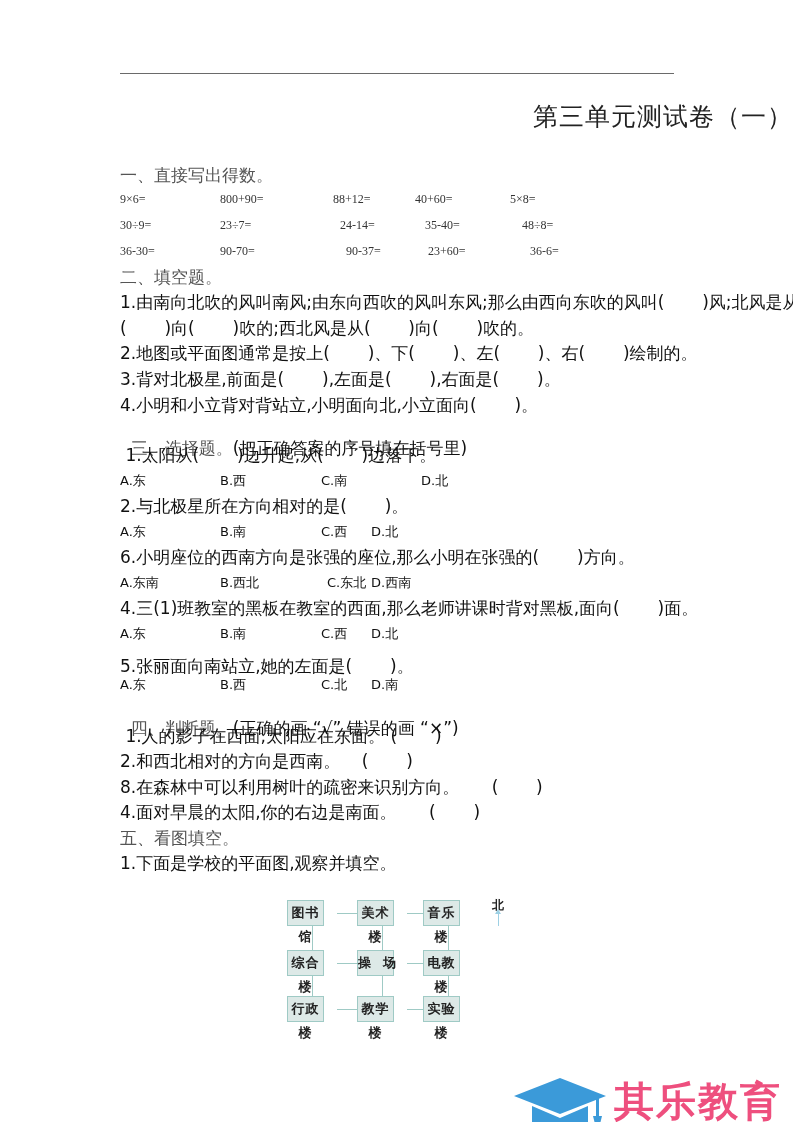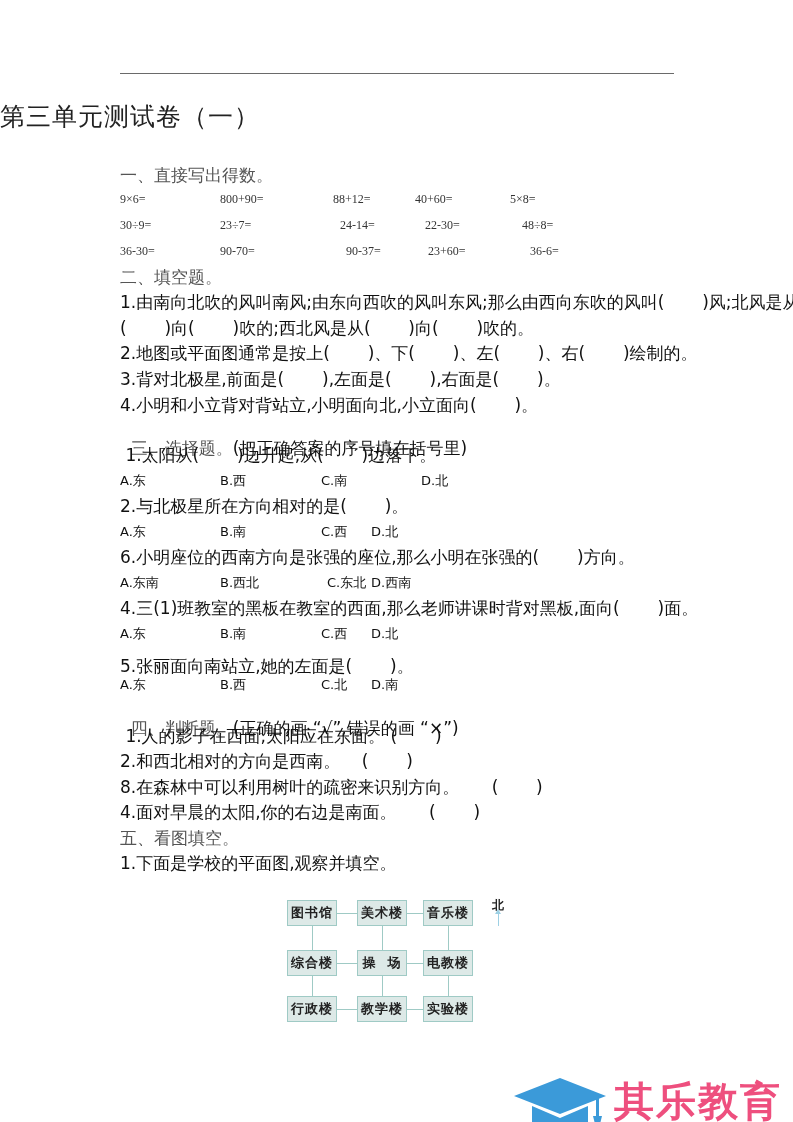--- a/index.html
+++ b/index.html
@@ -1,27 +1,27 @@
 <!DOCTYPE html>
 <html><head>
 <meta charset="utf-8">
 <style>
   * { margin:0; padding:0; box-sizing:border-box; }
   html, body { width:793px; height:1122px; background:#ffffff; overflow:hidden; }
   body { position:relative; font-family:"DejaVu Serif","Liberation Serif",serif; color:#1a1a1a; }
   .topline { position:absolute; left:120px; top:73px; width:554px; height:1px; background:#6a6a6a; }
-  .title { position:absolute; left:0; width:793px; top:100px; text-align:left; font-size:25px; color:#222; letter-spacing:1px; font-family:"DejaVu Serif","Liberation Serif",serif; }
+  .title { position:absolute; left:0; width:793px; top:100px; text-align:right; font-size:25px; color:#222; letter-spacing:1px; font-family:"DejaVu Serif","Liberation Serif",serif; }
   .line { position:absolute; left:120px; font-size:17px; line-height:18px; white-space:pre; }
   .sec { color:#555; font-family:"DejaVu Serif","Liberation Serif",serif; }
   .q { font-family:"DejaVu Sans","Liberation Sans",sans-serif; color:#111; }
   .math { position:absolute; font-size:12px; color:#333; font-family:"Liberation Serif","DejaVu Serif",serif; white-space:pre; }
   .opt { position:absolute; font-size:13px; font-family:"DejaVu Sans","Liberation Sans",sans-serif; color:#111; white-space:pre; }
 
   .map { position:absolute; left:287px; top:900px; width:190px; height:125px; }
-  .bx { position:absolute; width:50px; height:26px; background:#dde9e7; border:1px solid #9fcac5; font-size:13px; font-weight:bold; text-align:center; line-height:24px; color:#222; font-family:"DejaVu Sans","Liberation Sans",sans-serif; letter-spacing:1px; }
+  .bx { position:absolute; width:37px; height:26px; background:#dde9e7; border:1px solid #9fcac5; font-size:13px; font-weight:bold; text-align:center; line-height:24px; color:#222; font-family:"DejaVu Sans","Liberation Sans",sans-serif; letter-spacing:1px; }
   .hl { position:absolute; height:1px; background:#9fcac5; }
   .vl { position:absolute; width:1px; background:#9fcac5; }
   .north { position:absolute; left:492px; top:897px; font-size:12px; font-weight:bold; font-family:"DejaVu Sans",sans-serif; color:#222; }
   .arrow { position:absolute; left:498px; top:912px; width:1px; height:14px; background:#9dd0e4; }
   .arrow:before { content:""; position:absolute; left:-3px; top:-3px; border-left:3.5px solid transparent; border-right:3.5px solid transparent; border-bottom:5px solid #9dd0e4; }
 
   .logo { position:absolute; left:510px; top:1074px; width:283px; height:80px;text-align:center; }
   .logo-text { position:absolute; left:104px; top:0; font-size:40px; font-weight:bold; color:#ee4f7e; font-family:"DejaVu Sans","Liberation Sans",sans-serif; letter-spacing:2px; }
   .logo-url { position:absolute; left:106px; top:50px; font-size:20px; font-weight:bold; color:#6b6b6b; font-family:"DejaVu Sans Mono","Liberation Mono",monospace; }
 </style>
@@ -35,21 +35,21 @@
 
 <div class="math" style="left:120px;top:192px">9×6=</div>
 <div class="math" style="left:220px;top:192px">800+90=</div>
 <div class="math" style="left:333px;top:192px">88+12=</div>
 <div class="math" style="left:415px;top:192px">40+60=</div>
 <div class="math" style="left:510px;top:192px">5×8=</div>
 
 <div class="math" style="left:120px;top:218px">30÷9=</div>
 <div class="math" style="left:220px;top:218px">23÷7=</div>
 <div class="math" style="left:340px;top:218px">24-14=</div>
-<div class="math" style="left:425px;top:218px">22-30=</div>
+<div class="math" style="left:425px;top:218px">35-40=</div>
 <div class="math" style="left:522px;top:218px">48÷8=</div>
 
 <div class="math" style="left:120px;top:244px">36-30=</div>
 <div class="math" style="left:220px;top:244px">90-70=</div>
 <div class="math" style="left:346px;top:244px">90-37=</div>
 <div class="math" style="left:428px;top:244px">23+60=</div>
 <div class="math" style="left:530px;top:244px">36-6=</div>
 
 <div class="line sec" style="top:268px">二、填空题。</div>
 <div class="line q" style="top:293px">1.由南向北吹的风叫南风;由东向西吹的风叫东风;那么由西向东吹的风叫(       )风;北风是从</div>

